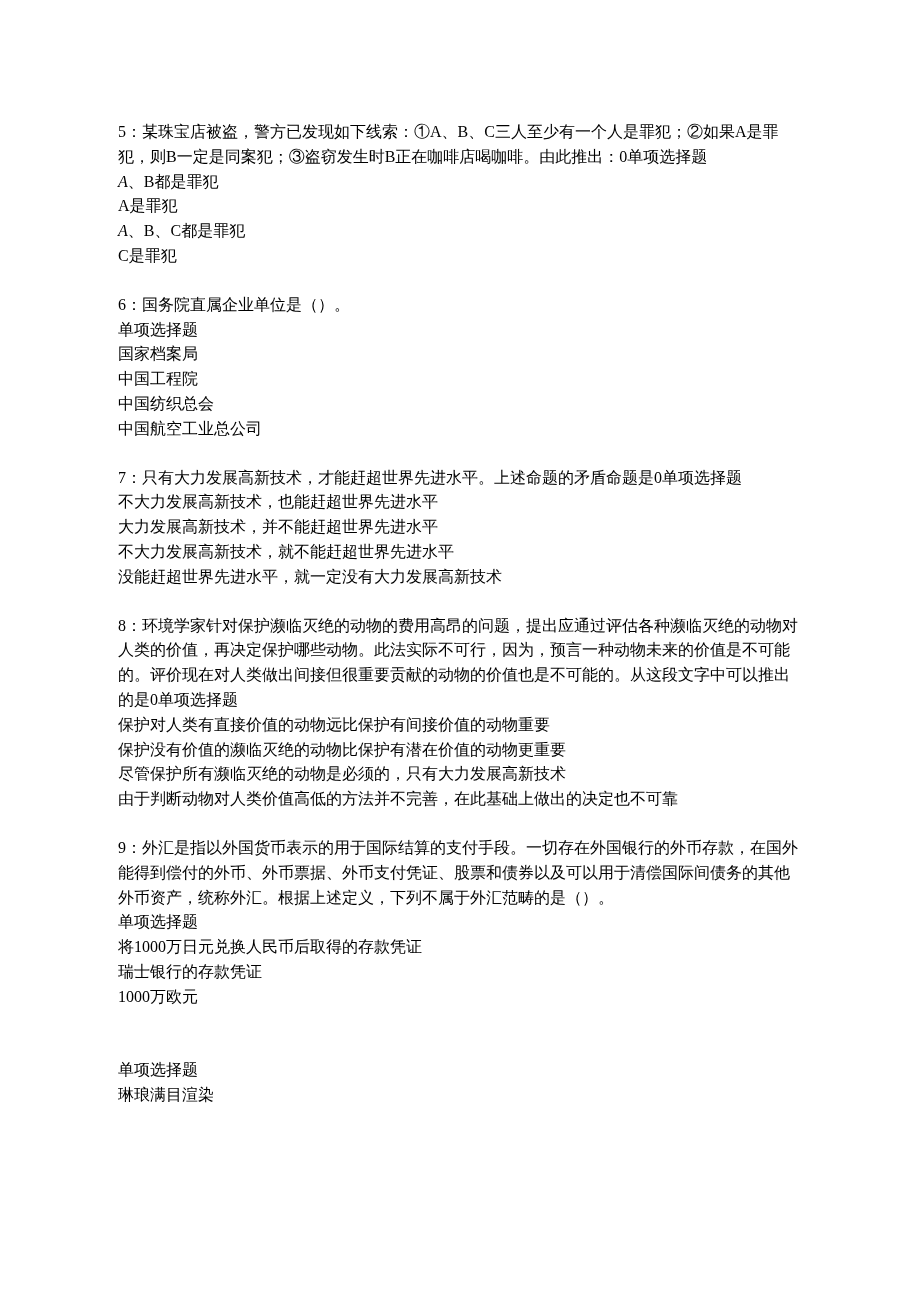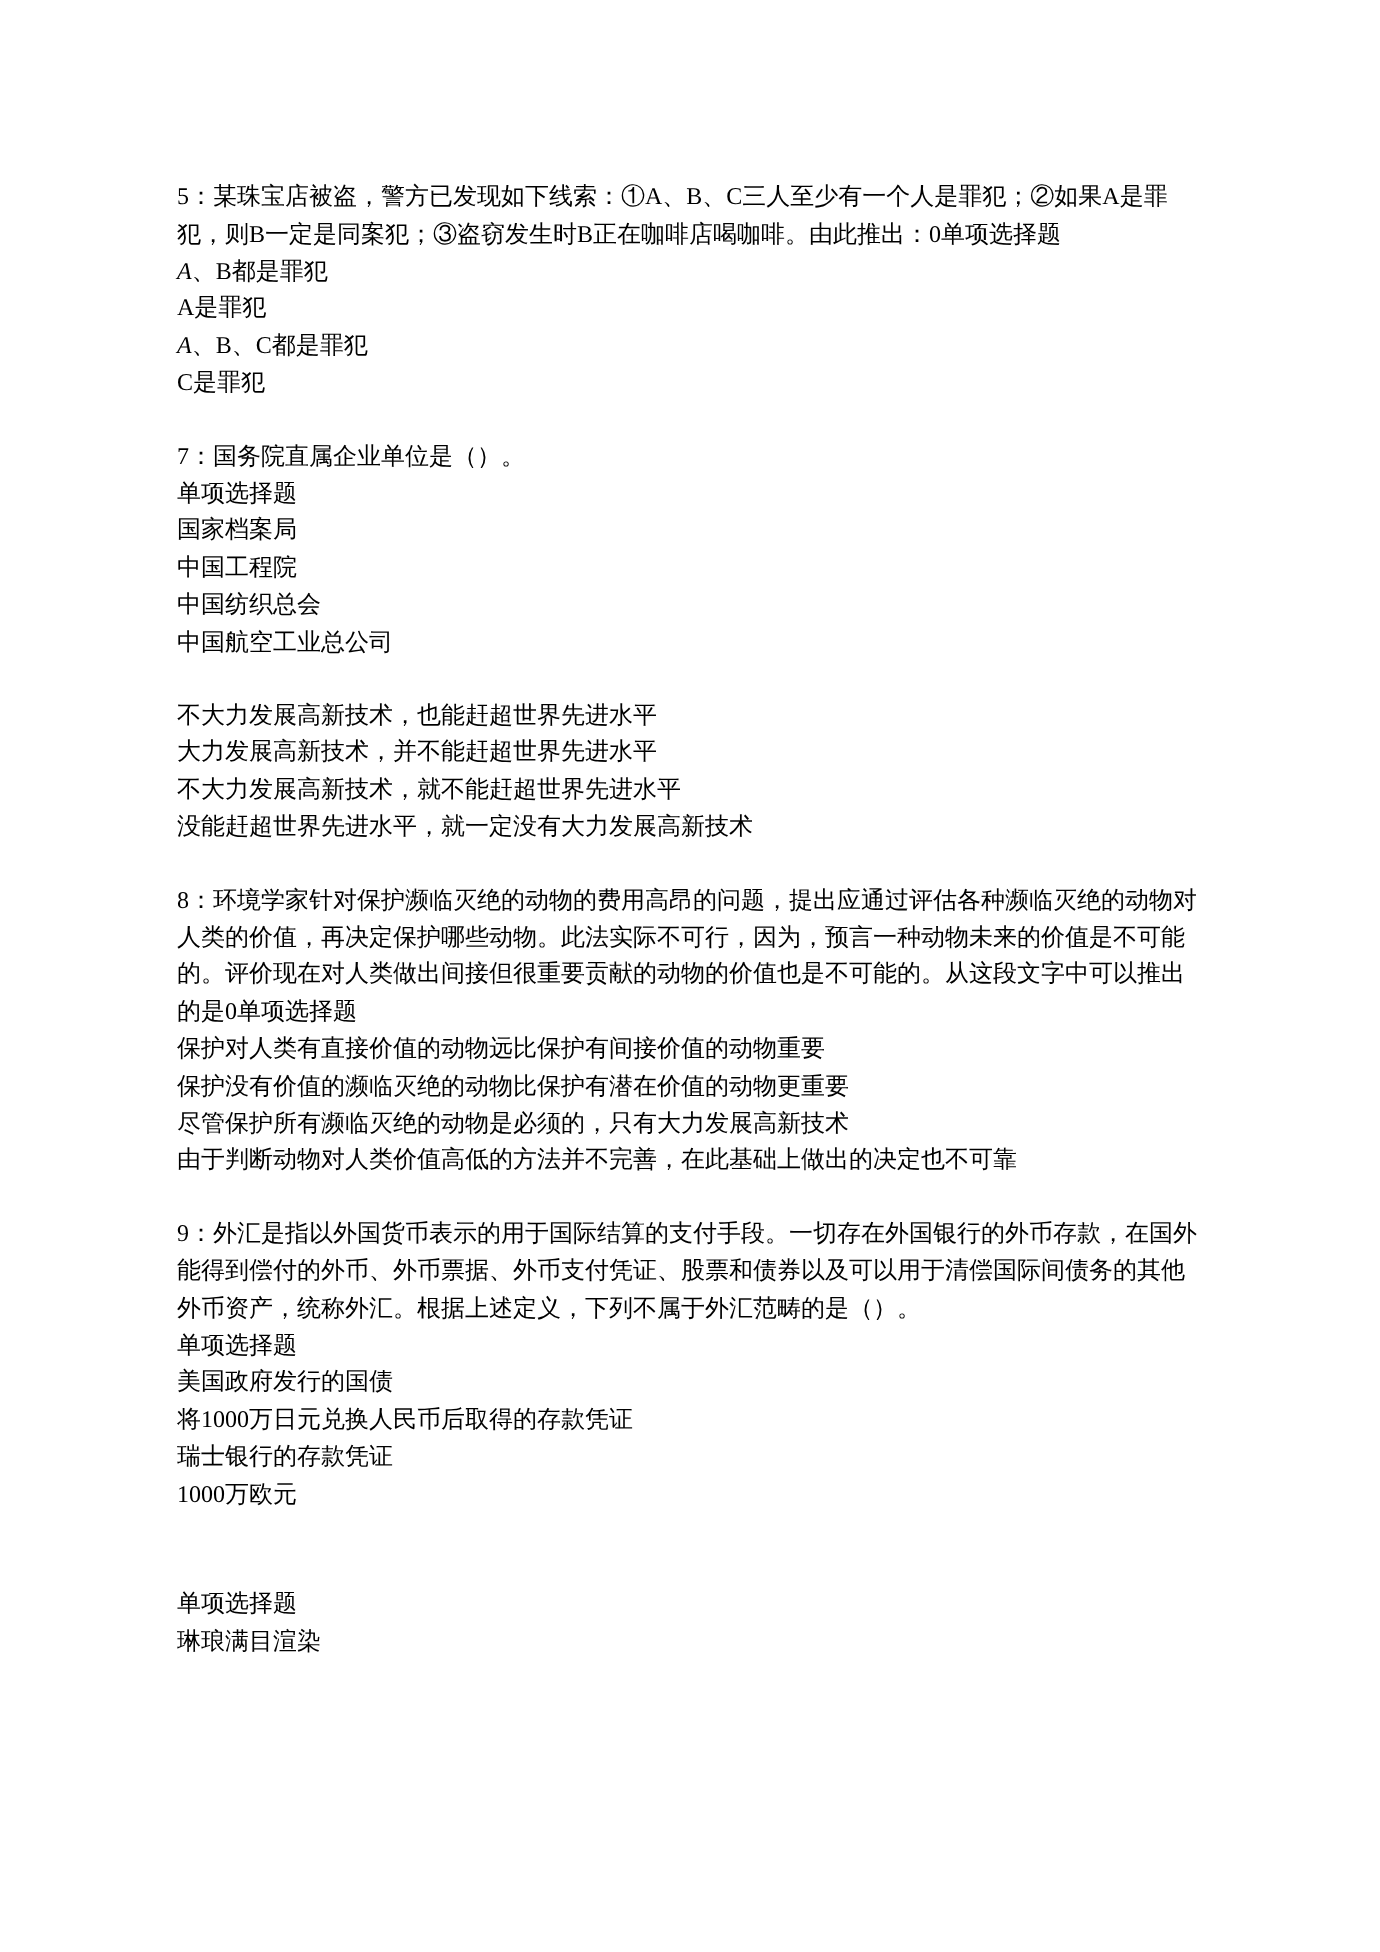--- a/index.html
+++ b/index.html
@@ -35,47 +35,47 @@
 
   <div class="question-block">
     <span class="line">5：某珠宝店被盗，警方已发现如下线索：①A、B、C三人至少有一个人是罪犯；②如果A是罪犯，则B一定是同案犯；③盗窃发生时B正在咖啡店喝咖啡。由此推出：0单项选择题</span>
     <span class="line"><span class="italic">A</span><span>、B都是罪犯</span></span>
     <span class="line">A是罪犯</span>
     <span class="line"><span class="italic">A</span><span>、B、C都是罪犯</span></span>
     <span class="line">C是罪犯</span>
   </div>
 
   <div class="question-block">
-    <span class="line">7：国务院直属企业单位是（）。</span>
+    <span class="line">6：国务院直属企业单位是（）。</span>
     <span class="line">单项选择题</span>
     <span class="line">国家档案局</span>
     <span class="line">中国工程院</span>
     <span class="line">中国纺织总会</span>
     <span class="line">中国航空工业总公司</span>
   </div>
 
   <div class="question-block">
+    <span class="line">7：只有大力发展高新技术，才能赶超世界先进水平。上述命题的矛盾命题是0单项选择题</span>
     <span class="line">不大力发展高新技术，也能赶超世界先进水平</span>
     <span class="line">大力发展高新技术，并不能赶超世界先进水平</span>
     <span class="line">不大力发展高新技术，就不能赶超世界先进水平</span>
     <span class="line">没能赶超世界先进水平，就一定没有大力发展高新技术</span>
   </div>
 
   <div class="question-block">
     <span class="line">8：环境学家针对保护濒临灭绝的动物的费用高昂的问题，提出应通过评估各种濒临灭绝的动物对人类的价值，再决定保护哪些动物。此法实际不可行，因为，预言一种动物未来的价值是不可能的。评价现在对人类做出间接但很重要贡献的动物的价值也是不可能的。从这段文字中可以推出的是0单项选择题</span>
     <span class="line">保护对人类有直接价值的动物远比保护有间接价值的动物重要</span>
     <span class="line">保护没有价值的濒临灭绝的动物比保护有潜在价值的动物更重要</span>
     <span class="line">尽管保护所有濒临灭绝的动物是必须的，只有大力发展高新技术</span>
     <span class="line">由于判断动物对人类价值高低的方法并不完善，在此基础上做出的决定也不可靠</span>
   </div>
 
   <div class="question-block">
     <span class="line">9：外汇是指以外国货币表示的用于国际结算的支付手段。一切存在外国银行的外币存款，在国外能得到偿付的外币、外币票据、外币支付凭证、股票和债券以及可以用于清偿国际间债务的其他外币资产，统称外汇。根据上述定义，下列不属于外汇范畴的是（）。</span>
     <span class="line">单项选择题</span>
-    <span class="line">美国政府发行的国债</span>
     <span class="line">将1000万日元兑换人民币后取得的存款凭证</span>
     <span class="line">瑞士银行的存款凭证</span>
     <span class="line">1000万欧元</span>
   </div>
 
   <div class="question-block">
     <span class="line">&nbsp;</span>
     <span class="line">单项选择题</span>
     <span class="line">琳琅满目渲染</span>
   </div>

